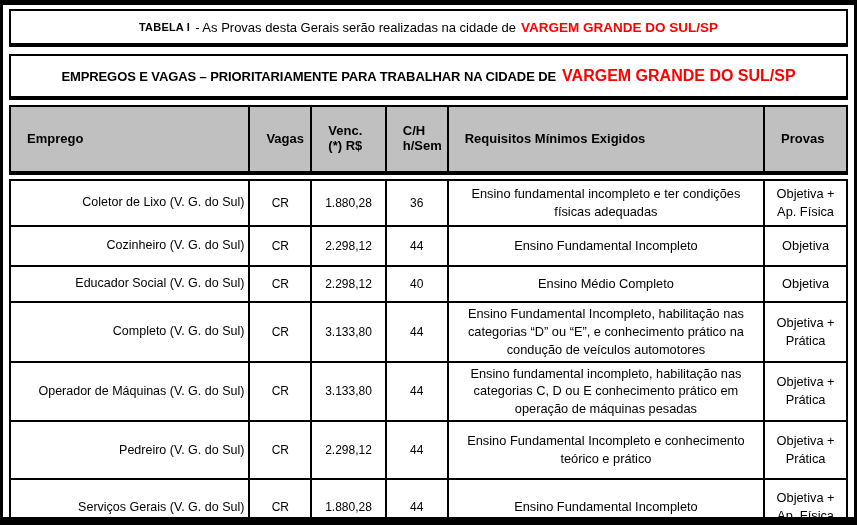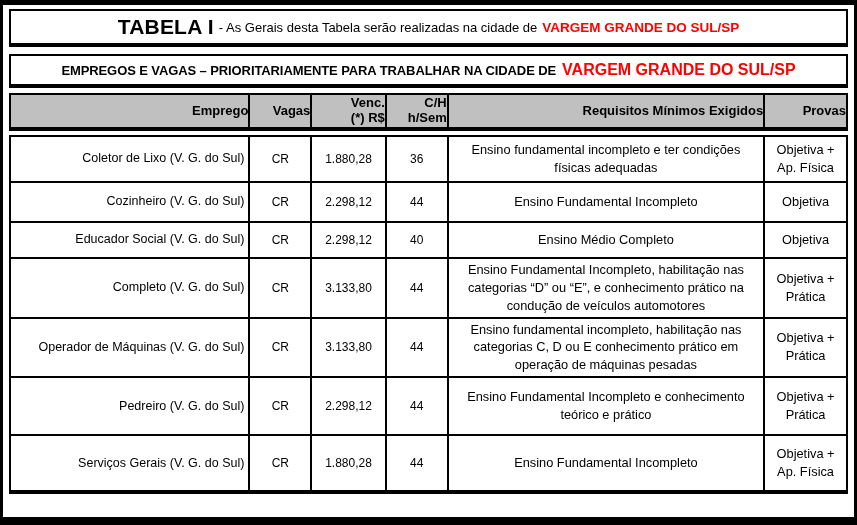--- a/index.html
+++ b/index.html
@@ -24,25 +24,25 @@
     border:2px solid var(--line);
     border-bottom-width:4px;
     background:#fff;
   }
   .title1{
     height:38px;
     margin-bottom:7px;
     display:flex; align-items:center; justify-content:center;
     white-space:nowrap;
   }
-  .t1-label{font-weight:bold; font-size:21px; letter-spacing:.2px;}
+  .t1-label{font-weight:bold; font-size:11px; letter-spacing:.2px;}
   .t1-text{font-size:13px; margin-left:5px;}
   .t1-red{color:var(--accent-red); font-weight:bold; font-size:13.5px; margin-left:5px;}
   .title2{
-    height:34px;
+    height:46px;
     margin-bottom:5px;
     display:flex; align-items:center; justify-content:center;
     white-space:nowrap;
   }
   .t2-text{font-weight:bold; font-size:13px; letter-spacing:-.1px;}
   .t2-red{color:var(--accent-red); font-weight:bold; font-size:16px; margin-left:6px;}
 
   table.grid{
     width:100%;
     border-collapse:collapse;
@@ -55,24 +55,24 @@
 
   .grid th, .grid td{
     border:2px solid var(--line);
     overflow:hidden;
   }
   .header-grid th{
     background:var(--header-bg);
     font-weight:bold;
     font-size:13px;
     height:32px;
-    text-align:right;
+    text-align:left;
     vertical-align:middle;
     line-height:1.15;
-    padding:0;
+    padding:16px;
   }
   .body-grid td{
     font-size:12px;
     text-align:center;
     vertical-align:middle;
     padding:2px 4px;
     line-height:1.35;
     background:#fff;
   }
   .body-grid td.td-emprego{
@@ -100,21 +100,21 @@
   .body-grid tr:nth-child(8){height:37px}
   .body-grid tr:nth-child(9){height:37px}
 </style>
 </head>
 <body>
 
 <div class="frame">
 
   <div class="box title1">
     <span class="t1-label">TABELA I</span>
-    <span class="t1-text">- As Gerais desta Tabela serão realizadas na cidade de</span>
+    <span class="t1-text">- As Provas desta Gerais serão realizadas na cidade de</span>
     <span class="t1-red">VARGEM GRANDE DO SUL/SP</span>
   </div>
 
   <div class="box title2">
     <span class="t2-text">EMPREGOS E VAGAS – PRIORITARIAMENTE PARA TRABALHAR NA CIDADE DE</span>
     <span class="t2-red">VARGEM GRANDE DO SUL/SP</span>
   </div>
 
   <table class="grid header-grid box">
     <colgroup>

